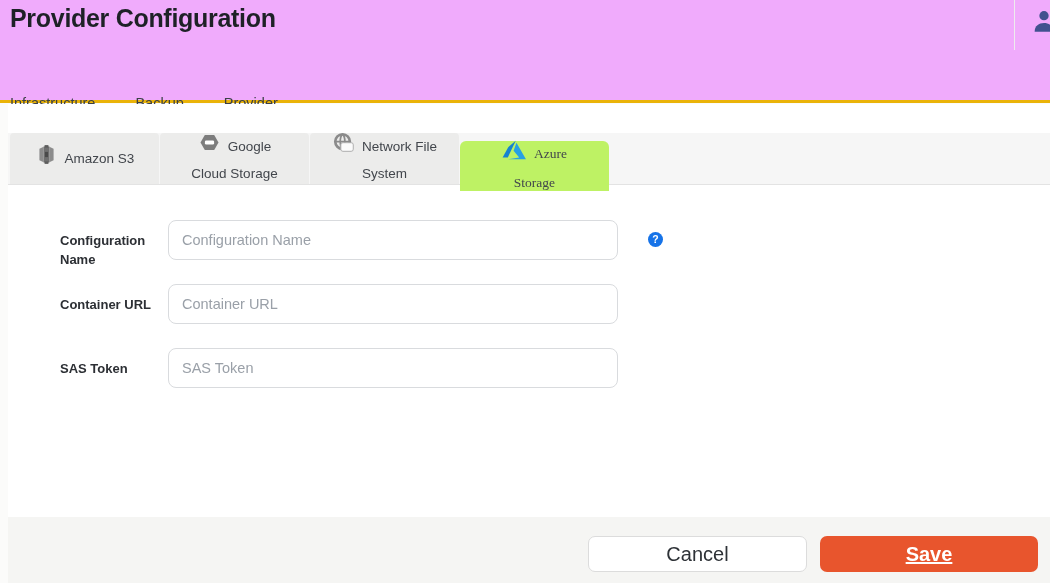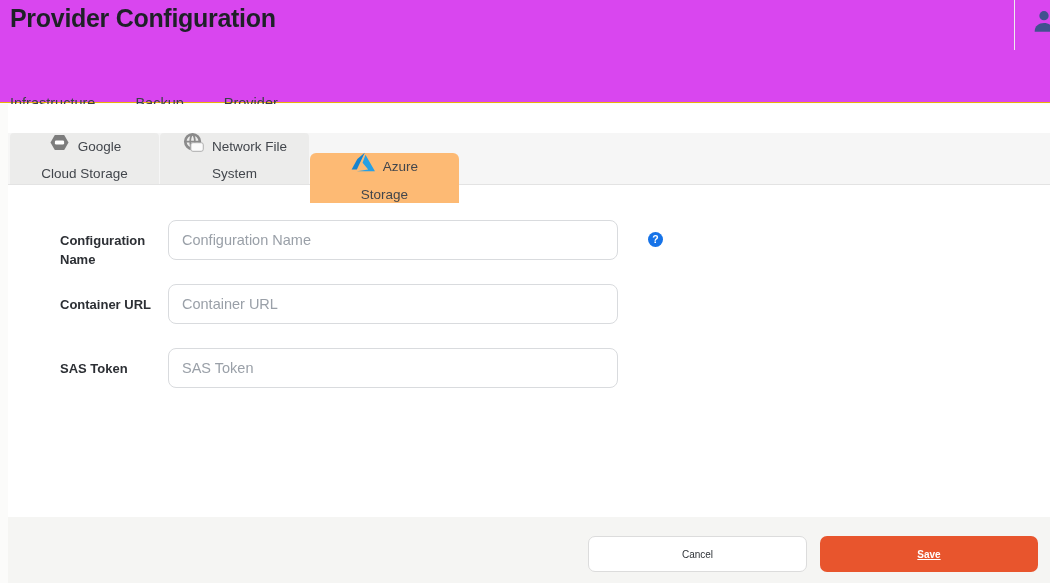--- a/index.html
+++ b/index.html
@@ -6,21 +6,21 @@
   html,body { width:1050px; height:583px; overflow:hidden; }
   body {
     font-family:"Liberation Sans", sans-serif;
     background:#fbfbfa;
     position:relative;
     color:#24272c;
   }
   
   .header {
     position:absolute; left:0; top:0; width:1050px; height:103px;
-    background:#d946ef; border-bottom:1px solid #eab308;
+    background:#f0abfc; border-bottom:3px solid #eab308;
   }
   .page-title {
     position:absolute; left:10px; top:4px;
     font-size:25px; font-weight:700; color:#1e2127; letter-spacing:-0.3px;
   }
   .header-divider {
     position:absolute; left:1014px; top:0; width:1px; height:50px; background:#ededed;
   }
   .user-icon { position:absolute; left:1031px; top:8px; width:26px; height:26px; cursor:pointer; }
   .nav { position:absolute; left:10px; top:71px; display:flex; }
@@ -42,22 +42,22 @@
     background:#f6f6f6; border-bottom:1px solid #e3e3e3;
     display:flex; padding-left:2px;
   }
   .ptab {
     width:149px; margin-right:1px; background:#ececeb;
     border-radius:4px 4px 0 0;
     display:flex; align-items:center; justify-content:center;
     cursor:pointer; z-index:1;
   }
   .ptab.active {
-    background:#fdba74; border-radius:6px 6px 0 0;
-    position:relative; top:20px; height:50px; z-index:2;
+    background:#bef264; border-radius:6px 6px 0 0;
+    position:relative; top:8px; height:50px; z-index:2;font-family:Liberation Serif, serif;
   }
   .ptab-inner { text-align:center; font-size:13.5px; color:#42464c; line-height:23px; padding:0 6px; }
   .ptab-icon { display:inline-block; vertical-align:middle; margin-right:7px; position:relative; top:-1px; }
   .ptab-label { white-space:pre-line; display:inline; }
   
   .field-label {
     position:absolute; left:52px; width:100px; padding-top:11px;
     font-size:13px; font-weight:600; color:#2c2f34; line-height:19px;
   }
   .text-input {
@@ -75,21 +75,21 @@
     font-size:10.5px; font-weight:700; text-align:center; line-height:15px;
     cursor:pointer;
   }
   
   .footer {
     position:absolute; left:0; top:413px; width:100%; height:66px;
     background:#f5f5f3;
   }
   .btn {
     position:absolute; top:19px; height:36px; border-radius:7px;
-    font-family:"Liberation Sans", sans-serif; font-size:10px;
+    font-family:"Liberation Sans", sans-serif; font-size:20px;
     cursor:pointer; text-align:center;
   }
   .btn-cancel {
     left:580px; width:219px; background:#ffffff;
     border:1px solid #dcdcdc; color:#2e3237;
   }
   .btn-save {
     left:812px; width:218px; background:#e8552d;
     border:none; color:#ffffff; font-weight:600;text-decoration:underline;
   }
@@ -110,20 +110,34 @@
     <div class="nav-item">Infrastructure</div>
     <div class="nav-item active">Backup</div>
     <div class="nav-item">Provider</div>
   </div>
 </div>
 
 <div class="panel">
 
   <div class="tabstrip">
 
+    <div class="ptab">
+      <div class="ptab-inner">
+        <span class="ptab-icon">
+          <svg viewBox="0 0 24 24" width="23" height="23">
+            <path d="M9 4 4.6 6v12L9 20z" fill="#8c8c8c"></path>
+            <path d="M15 4l4.4 2v12L15 20z" fill="#8c8c8c"></path>
+            <rect x="9" y="3.6" width="6" height="16.8" fill="#6f6f6f"></rect>
+            <rect x="10" y="2.2" width="4" height="2.6" fill="#5c5c5c"></rect>
+            <rect x="10" y="19.2" width="4" height="2.6" fill="#5c5c5c"></rect>
+            <rect x="10.4" y="9.3" width="3.2" height="5.4" fill="#4a4a4a"></rect>
+          </svg>
+        </span><span class="ptab-label">Amazon S3</span>
+      </div>
+    </div>
 
     <div class="ptab">
       <div class="ptab-inner">
         <span class="ptab-icon">
           <svg viewBox="0 0 24 24" width="23" height="23">
             <path d="M2.6 12 7.1 4.3h9.8L21.4 12l-4.5 7.7H7.1z" fill="#7d7d7d"></path>
             <rect x="7.2" y="9.9" width="9.6" height="4.2" rx="1.4" fill="#ffffff"></rect>
           </svg>
         </span><span class="ptab-label">Google
 Cloud Storage</span>

